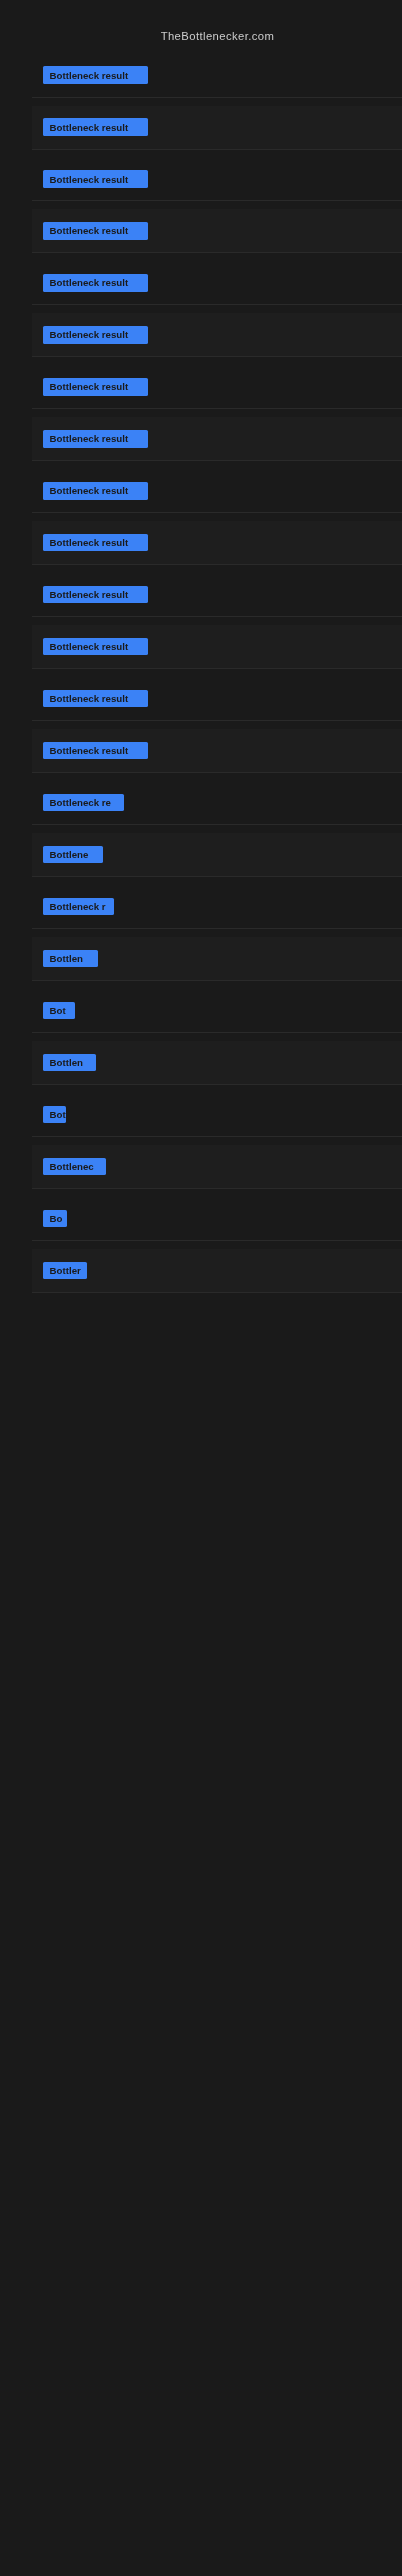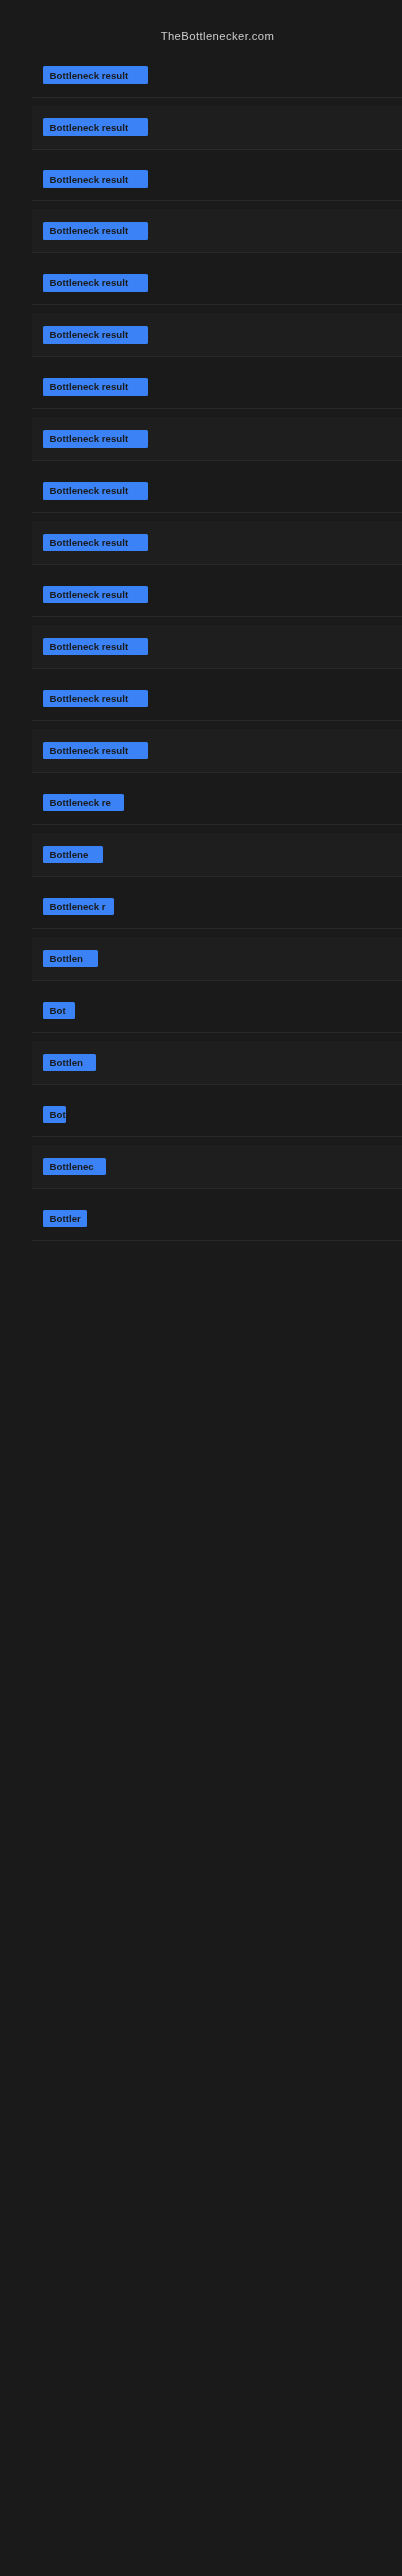--- a/index.html
+++ b/index.html
@@ -119,16 +119,19 @@
     <div class="result-row">
       <span class="bottleneck-badge" style="max-width: 53px; width: 53px;">Bottlen</span>
     </div>
     <div class="result-row">
       <span class="bottleneck-badge" style="max-width: 45px; width: 23px;">Bottle</span>
     </div>
     <div class="result-row">
       <span class="bottleneck-badge" style="max-width: 63px; width: 68px;">Bottlenec</span>
     </div>
     <div class="result-row">
+      <span class="bottleneck-badge" style="max-width: 24px; width: 24px;">Bo</span>
+    </div>
+    <div class="result-row">
       <span class="bottleneck-badge" style="max-width: 44px; width: 68px;">Bottler</span>
     </div>
   </div>
 
 
 </body></html>

